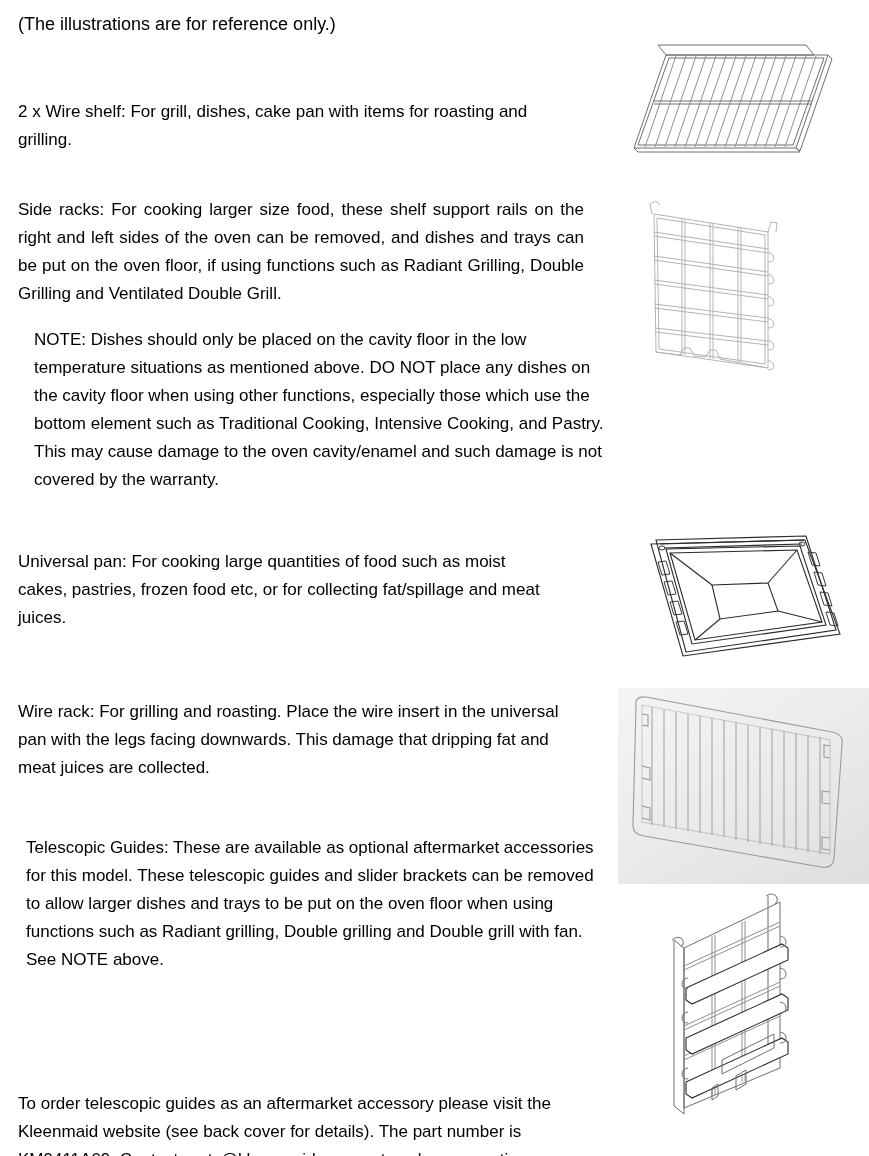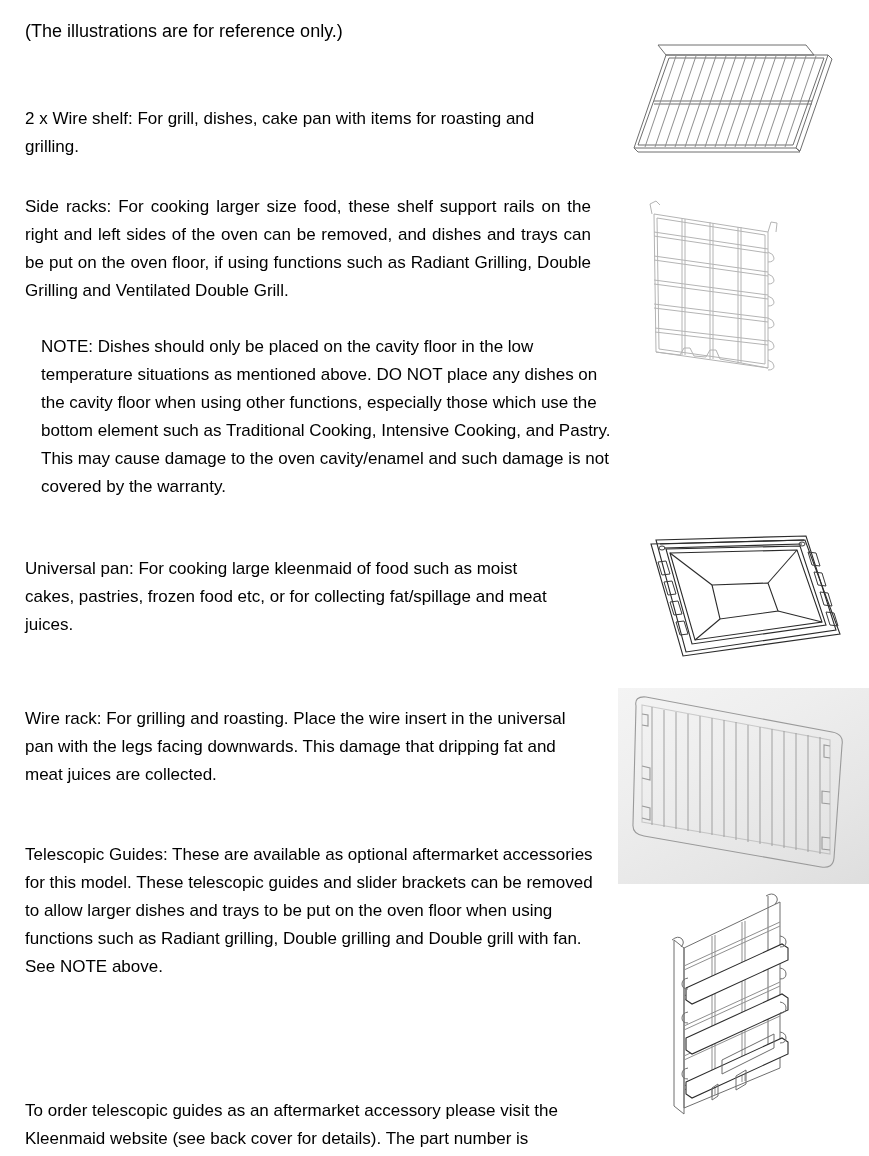--- a/index.html
+++ b/index.html
@@ -27,41 +27,41 @@
     position: absolute;
     left: 16px;
     top: 0;
     width: 584px;
   }
 
   .para {
     font-size: 17px;
     line-height: 28px;
     color: #000;
-    margin: 9px;
+    margin: 2px;
     text-align: left;
   }
   .para.justify {
     text-align: justify;
     text-align-last: left;
   }
 
   .heading-line {
     font-size: 18px;
     line-height: 28px;
   }
 
   
   .p-ref       { position: absolute; top: 8px;   left: 0; width: 560px; }
   .p-shelf     { position: absolute; top: 96px;  left: 0; width: 512px; }
-  .p-siderack  { position: absolute; top: 184px; left: 0; width: 566px; }
+  .p-siderack  { position: absolute; top: 194px; left: 0; width: 566px; }
   .p-note      { position: absolute; top: 324px; left: 16px; width: 570px; }
   .p-pan       { position: absolute; top: 546px; left: 0; width: 528px; }
   .p-wirerack  { position: absolute; top: 696px; left: 0; width: 572px; }
-  .p-tele      { position: absolute; top: 832px; left: 0; width: 574px; }
+  .p-tele      { position: absolute; top: 832px; left: 8px; width: 574px; }
   .p-order     { position: absolute; top: 1088px;left: 0; width: 566px; }
 
   
   .illus {
     position: absolute;
   }
   .illus svg { display: block; }
 
   .fig-wire-shelf   { left: 628px; top: 28px;  width: 212px; height: 128px; }
   .fig-side-rack    { left: 640px; top: 192px; width: 160px; height: 192px; }
@@ -94,21 +94,21 @@
   <div class="text-col">
 
     <p class="para heading-line p-ref">(The illustrations are for reference only.)</p>
 
     <p class="para p-shelf">2 x Wire shelf: For  grill, dishes, cake pan with items for roasting and grilling.</p>
 
     <p class="para justify p-siderack">Side racks:  For  cooking  larger  size  food,   these  shelf  support rails  on  the  right  and  left  sides  of  the  oven can be removed, and dishes and trays can be put on  the oven  floor,  if using functions  such  as  Radiant  Grilling, Double Grilling and Ventilated Double Grill.</p>
 
     <p class="para p-note">NOTE: Dishes should only be placed on the cavity floor in the low temperature situations as mentioned above. DO NOT place any dishes on the cavity floor when using other functions, especially those which use the bottom element such as Traditional Cooking, Intensive Cooking, and Pastry. This may cause damage to the oven cavity/enamel and such damage is not covered by the warranty.</p>
 
-    <p class="para p-pan">Universal pan: For cooking large kleenmaid of food such as moist cakes, pastries, frozen food etc, or for collecting fat/spillage and meat juices.</p>
+    <p class="para p-pan">Universal pan: For cooking large quantities of food such as moist cakes, pastries, frozen food etc, or for collecting fat/spillage and meat juices.</p>
 
     <p class="para p-wirerack">Wire rack: For grilling and roasting. Place the wire insert in the universal pan with the legs facing downwards. This damage that dripping fat and meat juices are collected.</p>
 
     <p class="para p-tele">Telescopic Guides: These are available as optional aftermarket accessories for this model. These  telescopic  guides  and slider  brackets  can be  removed to allow larger dishes and trays to  be put on the oven floor when using functions such as Radiant grilling, Double grilling and Double grill with fan. See NOTE above.</p>
 
     <p class="para p-order">To order telescopic guides as an aftermarket accessory please visit the Kleenmaid website (see back cover for details). The part number is KM9411A09. Contact parts@kleenmaid.com.au to ask any questions.</p>
   </div>
 
   <div class="illus fig-wire-shelf">
     <svg width="212" height="128" viewBox="0 0 212 128">

